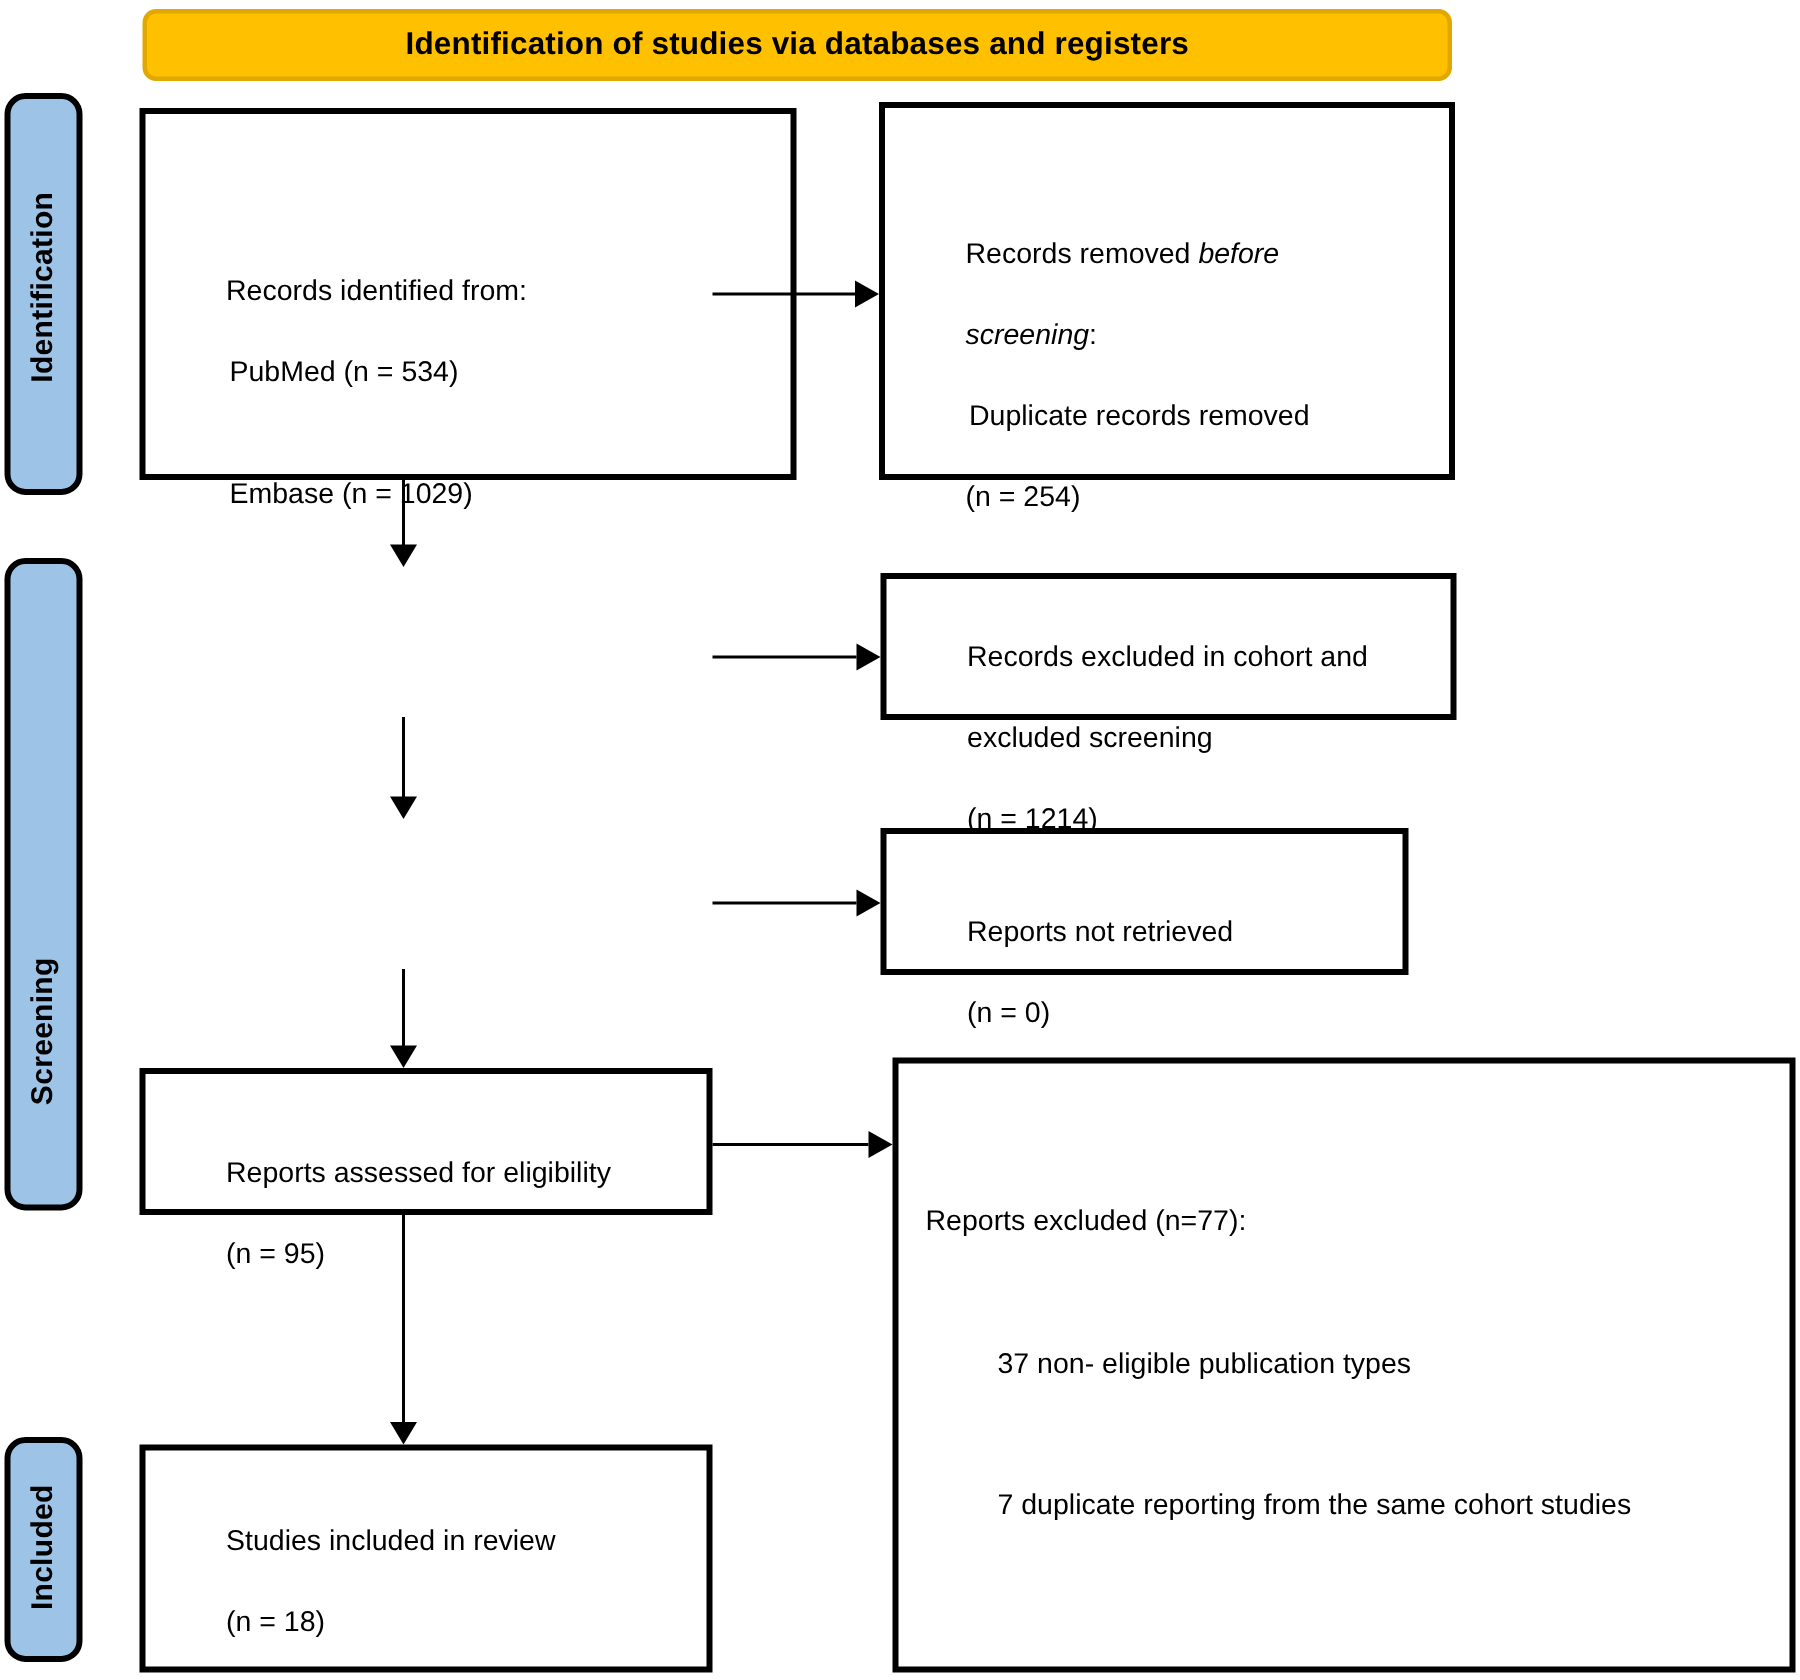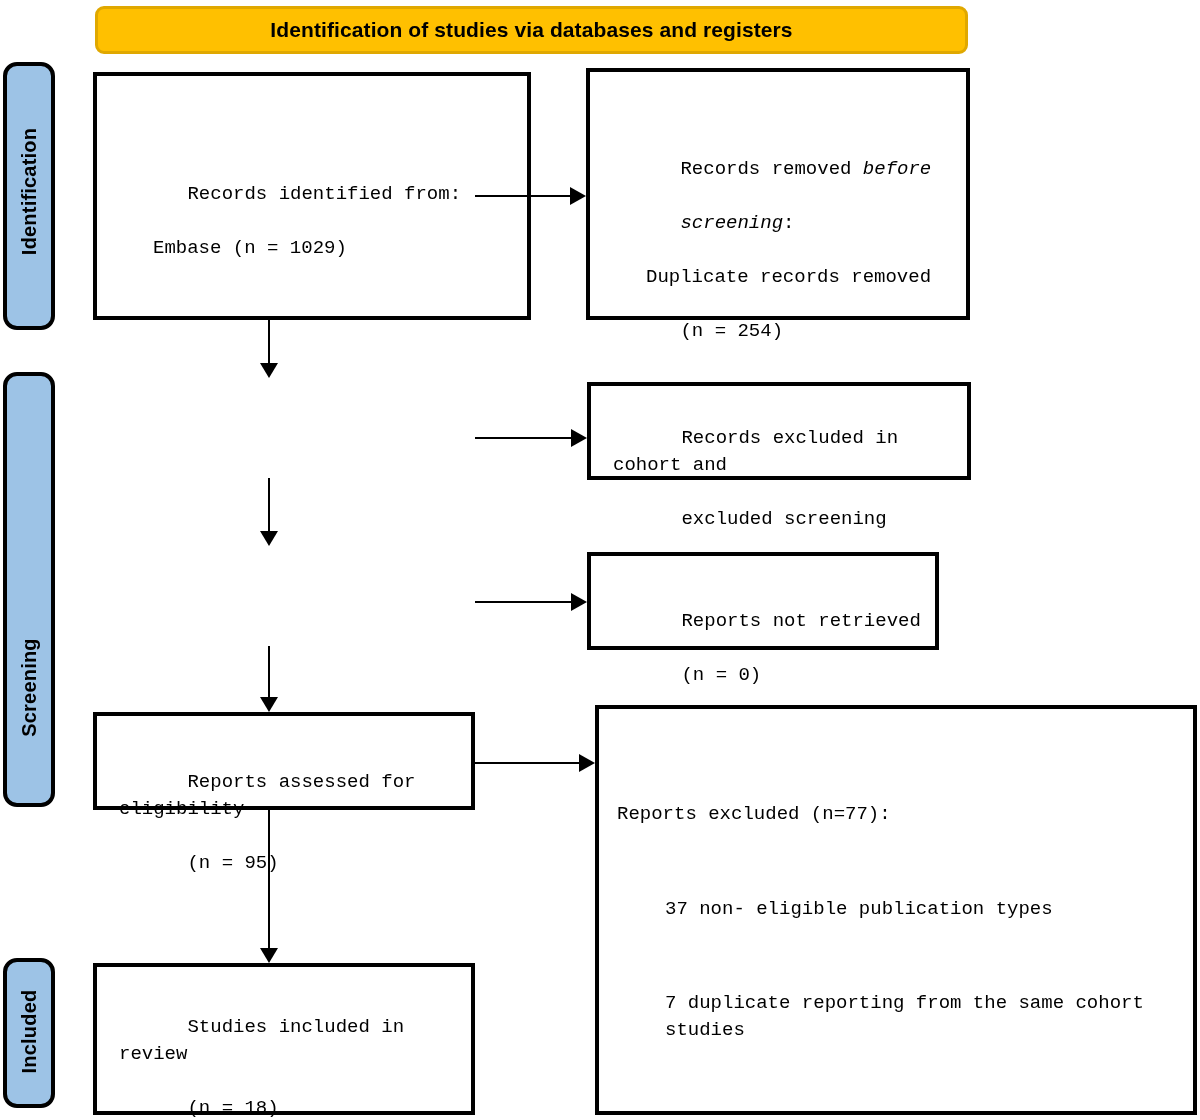--- a/index.html
+++ b/index.html
@@ -68,21 +68,20 @@
   #phase-included { top: 958px; height: 150px; }
   #phase-included .phase-label { top: 58px; }
 
   
   .box {
     position: absolute;
     background: #ffffff;
     border: 4px solid #000000;
     box-sizing: border-box;
     padding: 16px;
-    font-family: Liberation Mono, monospace;
   }
   .box .txt {
     position: absolute;
     left: 22px;
     right: 12px;
     font-size: 19px;
     line-height: 27px;
     color: #000000;
     white-space: pre-wrap;
   }
@@ -174,20 +173,21 @@
   <div class="phase" id="phase-screening">
     <span class="phase-label">Screening</span>
   </div>
   <div class="phase" id="phase-included">
     <span class="phase-label">Included</span>
   </div>
 
   <div class="box" id="box-identified">
     <div class="txt">
       <span>Records identified from:</span>
+      <span class="indent1">PubMed (n = 534)</span>
       <span class="indent1">Embase (n = 1029)</span>
     </div>
   </div>
 
   <div class="box" id="box-removed">
     <div class="txt">
       <span>Records removed </span><span class="ital">before</span><br>
       <span class="ital">screening</span><span>:</span>
       <span class="indent1">Duplicate records removed</span>
       <span>(n = 254)</span>

